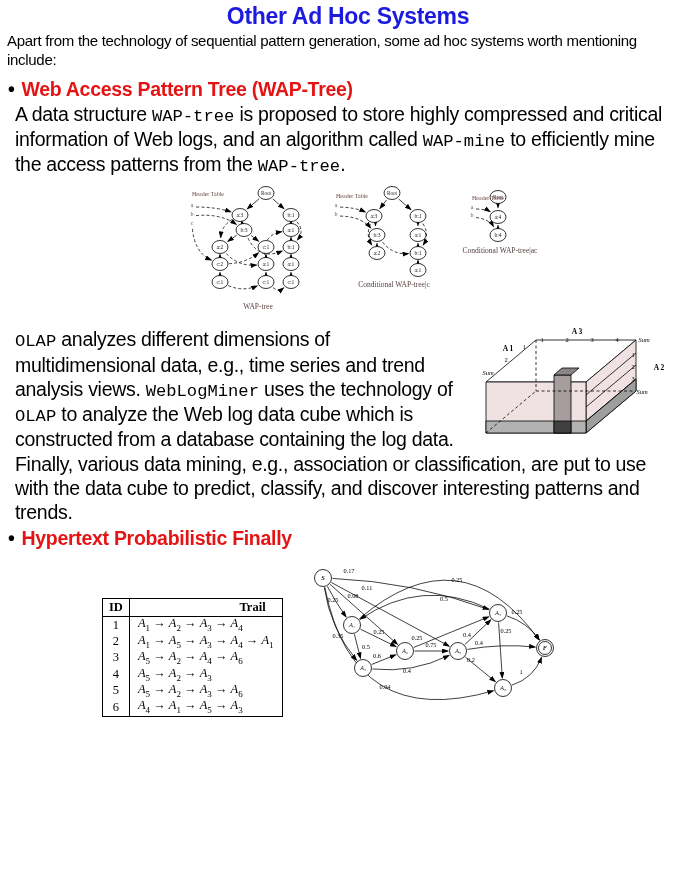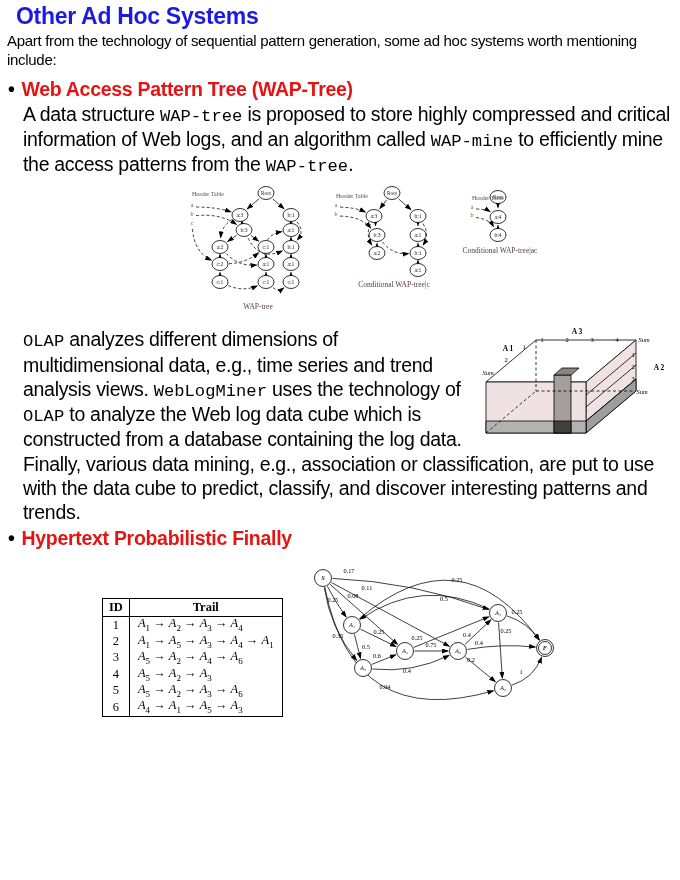--- a/index.html
+++ b/index.html
@@ -3,40 +3,40 @@
 <meta charset="utf-8">
 <style>
   :root { --title-color:#1a1ae0; --heading-color:#e51414; }
   * { box-sizing:border-box; }
   html,body { margin:0; padding:0; }
   body {
     width:680px; height:880px; background:#fff; color:#000;
     font-family:"Liberation Sans", sans-serif; overflow:hidden;
   }
   .slide-title {
-    text-align:left; font-weight:bold; font-size:23px; color:var(--title-color);
+    text-align:center; font-weight:bold; font-size:23px; color:var(--title-color);
     margin:3px 0 2px 16px; letter-spacing:-0.3px;
   }
   .intro {
     font-size:15px; line-height:1.24; margin:2px 4px 8px 7px; letter-spacing:-0.3px;
   }
   .section { margin:0 4px 2px 8px; }
   .bullet-line { font-size:19.5px; font-weight:bold; color:var(--heading-color); line-height:1.25; letter-spacing:-0.3px; }
   .bullet-dot { color:#000; margin-right:7px; font-weight:bold; }
-  .body-text { font-size:19.5px; line-height:1.24; margin:0 0 0 15px; letter-spacing:-0.3px; }
+  .body-text { font-size:19.5px; line-height:1.24; margin:0 0 0 7px; letter-spacing:-0.3px; }
   .mono { font-family:"Liberation Mono","DejaVu Sans Mono",monospace; font-size:0.88em; letter-spacing:0; }
   figure { margin:0; padding:0; }
   .wap-figure { margin:6px 0 4px 170px; }
   .cube-figure { float:right; width:198px; margin:-2px 0 4px 10px; }
   .bottom-row { display:flex; align-items:flex-start; margin:10px 0 0 102px; }
   .trail-table {
     border-collapse:collapse; border:1px solid #000;
     font-family:"Liberation Serif", serif; font-size:12.5px; margin-top:38px;
   }
-  .trail-table th { border-bottom:1px solid #000; font-weight:bold; text-align:center; padding:1px 8px; }
+  .trail-table th { border-bottom:1px solid #000; font-weight:bold; text-align:right; padding:1px 16px; }
   .trail-table th.id-col { border-right:1px solid #000; text-align:center; padding:1px 6px; }
   .trail-table td { padding:0 8px; line-height:1.1; }
   .trail-table td.id-cell { border-right:1px solid #000; text-align:center; }
   .trail-table td.trail-cell i { font-family:"Liberation Serif", serif; }
   .trail-table td.trail-cell sub { font-size:9px; }
   .graph-figure { margin-left:22px; margin-top:-2px; }
   .clearfix::after { content:""; display:block; clear:both; }
 </style>
 </head>
 <body>

